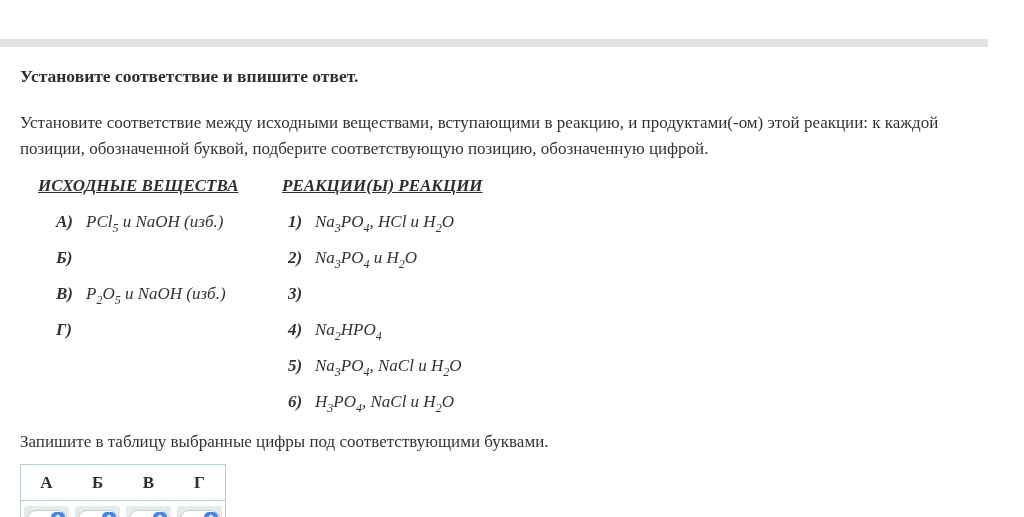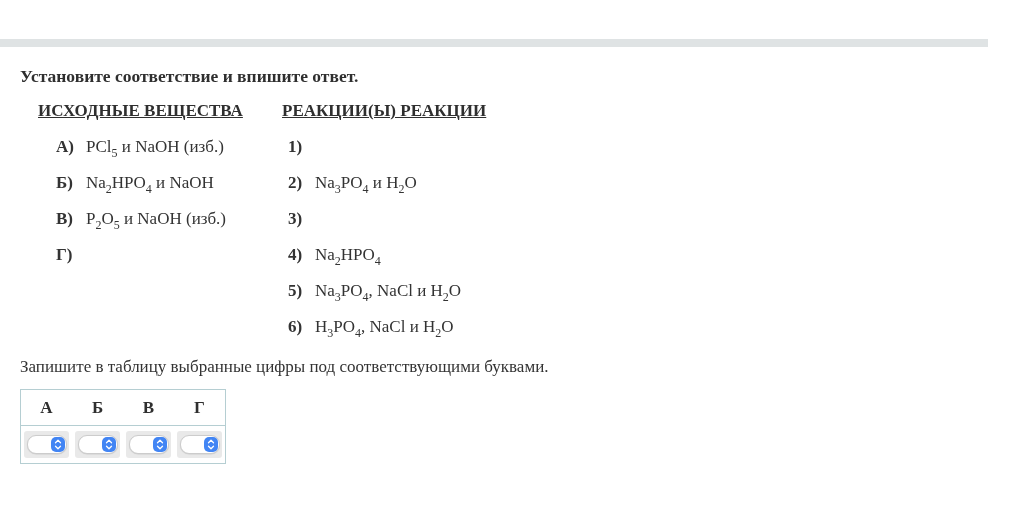--- a/index.html
+++ b/index.html
@@ -34,20 +34,21 @@
     color: #333333;
   }
   .match-grid {
     margin-left: 18px;
     margin-top: 6px;
     display: grid;
     grid-template-columns: 244px auto;
     grid-auto-rows: 36px;
     align-items: center;
     width: max-content;
+    font-style: italic;
   }
   .col-header {
     font-size: 17px;
     font-weight: bold;
     text-decoration: underline;
     color: #2f2f2f;
     white-space: nowrap;
   }
   .match-cell {
     display: flex;
@@ -148,36 +149,37 @@
 </style>
 </head>
 <body>
 
 <div class="page">
   <div class="top-bar"></div>
 
   <div class="content">
     <div class="title">Установите соответствие и впишите ответ.</div>
 
+    <p class="instructions">Установите соответствие между исходными веществами, вступающими в реакцию, и продуктами(-ом) этой реакции: к каждой позиции, обозначенной буквой, подберите соответствующую позицию, обозначенную цифрой.</p>
 
     <div class="match-grid">
       <div class="col-header">ИСХОДНЫЕ ВЕЩЕСТВА</div>
       <div class="col-header">РЕАКЦИИ(Ы) РЕАКЦИИ</div>
 
       <div class="match-cell left">
         <span class="item-letter">А)</span>
         <span class="item-formula">PCl<sub>5</sub> и NaOH (изб.)</span>
       </div>
       <div class="match-cell right">
         <span class="item-letter">1)</span>
+        <span class="item-formula">Na<sub>3</sub>PO<sub>4</sub>, HCl и H<sub>2</sub>O</span>
       </div>
 
       <div class="match-cell left">
         <span class="item-letter">Б)</span>
-        <span class="item-formula">Na<sub>2</sub>HPO<sub>4</sub> и NaOH</span>
       </div>
       <div class="match-cell right">
         <span class="item-letter">2)</span>
         <span class="item-formula">Na<sub>3</sub>PO<sub>4</sub> и H<sub>2</sub>O</span>
       </div>
 
       <div class="match-cell left">
         <span class="item-letter">В)</span>
         <span class="item-formula">P<sub>2</sub>O<sub>5</sub> и NaOH (изб.)</span>
       </div>

